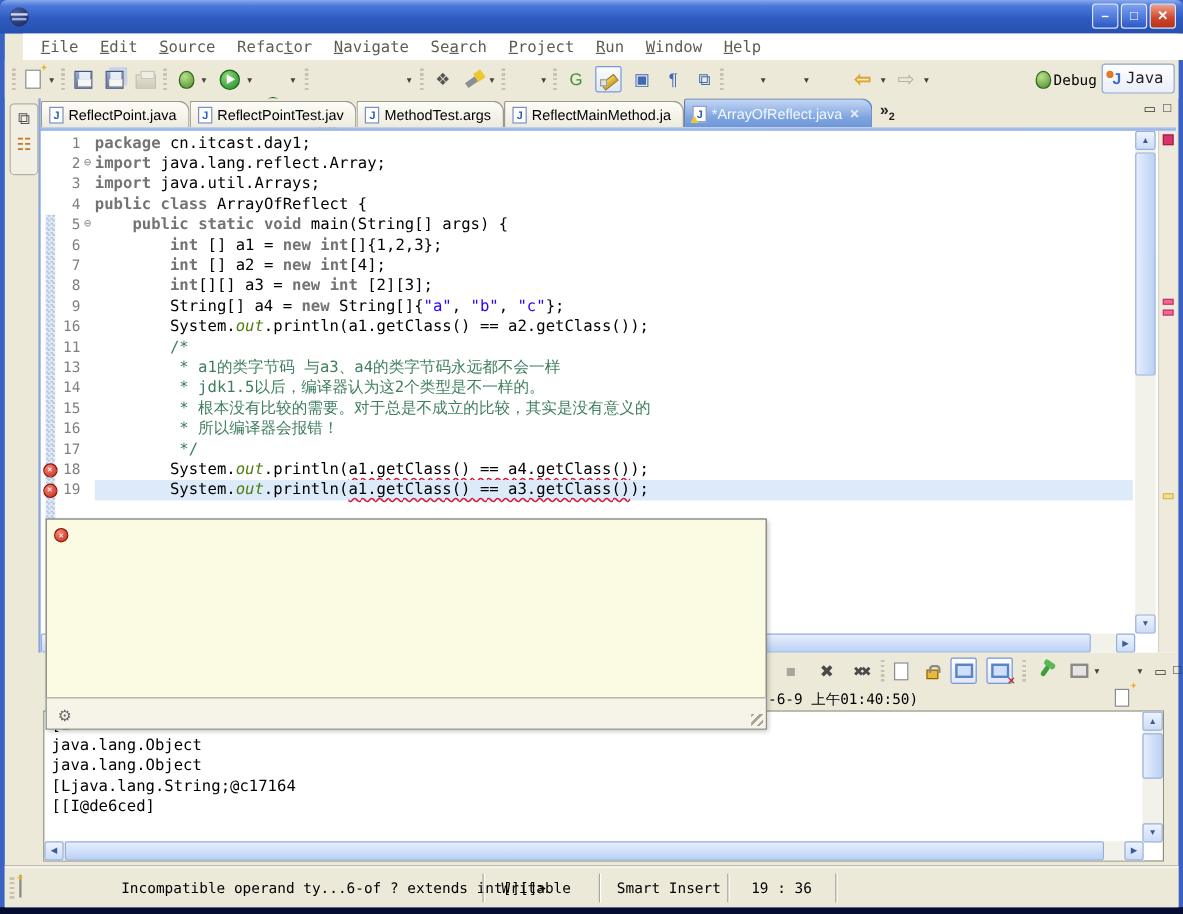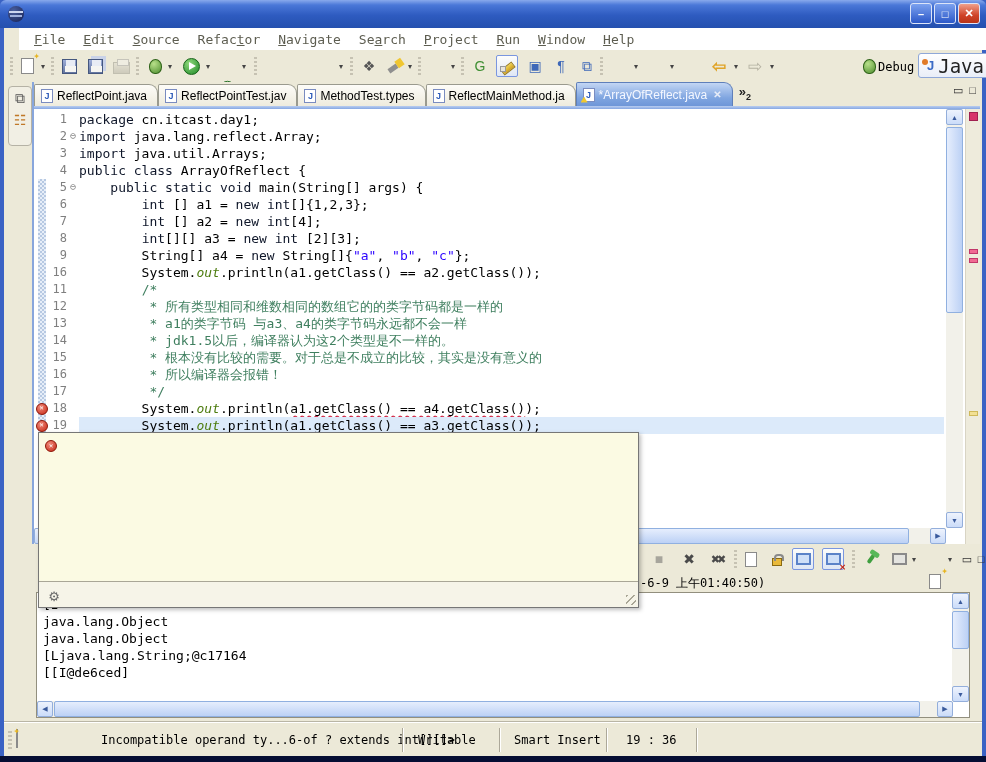--- a/index.html
+++ b/index.html
@@ -60,21 +60,21 @@
   .ico-flash::after { content:""; position:absolute; right:0px; top:1px; width:7px; height:8px; background:#f0c630; transform:rotate(-35deg); }
   .ico-hl { width:16px; height:16px; position:relative; }
   .ico-hl::before { content:""; position:absolute; left:2px; top:7px; width:12px; height:5px; background:linear-gradient(#f2d452,#cf9f22); transform:rotate(-38deg); border:1px solid #9a7a1a;}
   .ico-hl::after { content:""; position:absolute; left:1px; bottom:2px; width:4px; height:4px; background:#e8e4da; border:1px solid #999; }
   .pressed { border:1px solid #7a96df; background:linear-gradient(#fdfdfb,#dfe7f5); border-radius:2px; }
   .disabled { opacity:.45; }
   .pg-arrow { position:relative; }
   .pg-arrow .ovr { position:absolute; left:-4px; bottom:-2px; font-size:12px; font-weight:bold; color:#e0a52a; text-shadow:0 0 1px #8a6a10; }
   .persp-java { position:absolute; top:3px; height:25px; border:1px solid #8fa8d8; border-radius:3px; background:linear-gradient(#ffffff,#e9eef8);
     display:flex; align-items:center; padding:0 8px; gap:4px; font-size:13px; }
-  .persp-label { font-size:19px; color:#222; font-family:"DejaVu Sans Mono", monospace;}
+  .persp-label { font-size:13px; color:#222; font-family:"DejaVu Sans Mono", monospace;}
   .jlogo { font-weight:bold; color:#3b6bc6; font-size:13px; position:relative; }
   .jlogo::before { content:""; position:absolute; left:-5px; top:1px; width:6px; height:6px; border-radius:50%; background:#e07b28; }
 
   
   .fastbar { position:absolute; left:4px; top:58px; width:24px; height:60px; border:1px solid #b5b2a5; border-radius:4px; background:#f1efe4; }
   .fastbar .tbi { position:static; width:100%; height:22px; }
 
   
   .editor-part { position:absolute; left:28px; top:54px; width:948px; height:462px; border-left:2px solid #88a6dc; }
   .tabrow { position:absolute; left:0; top:0; width:100%; height:24px; background:#ece9d8; display:flex; align-items:flex-end; }
@@ -95,21 +95,21 @@
     background:conic-gradient(#b7c9e2 25%,#e7eef8 25% 50%,#b7c9e2 50% 75%,#e7eef8 75%); background-size:4px 4px; }
   .rows { position:absolute; left:0; top:2px; width:910px; }
   .row { display:flex; height:17px; font-family:"DejaVu Sans Mono", monospace; font-size:13px; line-height:17px; white-space:pre; }
   .g-err { width:15px; flex:none; display:flex; align-items:center; justify-content:center; }
   .errdot { width:12px; height:12px; border-radius:50%; background:radial-gradient(circle at 35% 30%,#f08a7a,#c62817); border:1px solid #8e1406;
     color:#fff; font-size:7px; font-weight:bold; display:flex; align-items:center; justify-content:center; }
   .g-num { width:18px; flex:none; text-align:right; color:#7f7f7f; font-size:12px; }
   .g-fold { width:12px; flex:none; color:#8a8a8a; font-size:10px; line-height:16px; text-align:center; }
   .codecell { flex:1; }
   .row.cur .codecell { background:#dceafa; }
-  .k { color:#0f172a; font-weight:normal; } .pl { color:#000; } .s { color:#2a00ff; } .c { color:#3f7f5f; }
+  .k { color:#737373; font-weight:bold; } .pl { color:#000; } .s { color:#2a00ff; } .c { color:#3f7f5f; }
   .f { color:#4d7c0f; font-style:italic; }
   .e { text-decoration:underline; text-decoration-style:wavy; text-decoration-color:#cf2040; text-underline-offset:2px; }
 
   
   .sb-v { position:absolute; width:17px; background:#f2f1ea; }
   .sb-h { position:absolute; height:16px; background:#f2f1ea; }
   .sbtn { position:absolute; width:17px; height:16px; background:linear-gradient(#eef3fd,#cbdcf9); border:1px solid #93aedb; border-radius:2px;
     color:#3a5a9c; font-size:7px; display:flex; align-items:center; justify-content:center; }
   .sthumb { position:absolute; background:linear-gradient(90deg,#e6eefd,#bcd1f5); border:1px solid #90b0e0; border-radius:2px; }
   .sthumb.h { background:linear-gradient(180deg,#e6eefd,#bcd1f5); }
@@ -283,21 +283,21 @@
         <div class="tab">
           <span class="ficon">J</span>
           <span>ReflectPoint.java</span>
         </div>
         <div class="tab">
           <span class="ficon">J</span>
           <span>ReflectPointTest.jav</span>
         </div>
         <div class="tab">
           <span class="ficon">J</span>
-          <span>MethodTest.types</span>
+          <span>MethodTest.args</span>
         </div>
         <div class="tab">
           <span class="ficon">J</span>
           <span>ReflectMainMethod.ja</span>
         </div>
         <div class="tab active">
           <span class="ficon">J<span class="warnovr"></span></span>
           <span>*ArrayOfReflect.java</span>
           <span class="tab-close">✕</span>
         </div>
@@ -316,21 +316,20 @@
           <div class="row"><span class="g-err"></span><span class="g-num">2</span><span class="g-fold">⊖</span><span class="codecell"><span class="k">import</span><span class="pl"> java.lang.reflect.Array;</span></span></div>
           <div class="row"><span class="g-err"></span><span class="g-num">3</span><span class="g-fold"></span><span class="codecell"><span class="k">import</span><span class="pl"> java.util.Arrays;</span></span></div>
           <div class="row"><span class="g-err"></span><span class="g-num">4</span><span class="g-fold"></span><span class="codecell"><span class="k">public</span><span class="pl"> </span><span class="k">class</span><span class="pl"> ArrayOfReflect {</span></span></div>
           <div class="row"><span class="g-err"></span><span class="g-num">5</span><span class="g-fold">⊖</span><span class="codecell"><span class="pl">    </span><span class="k">public</span><span class="pl"> </span><span class="k">static</span><span class="pl"> </span><span class="k">void</span><span class="pl"> main(String[] args) {</span></span></div>
           <div class="row"><span class="g-err"></span><span class="g-num">6</span><span class="g-fold"></span><span class="codecell"><span class="pl">        </span><span class="k">int</span><span class="pl"> [] a1 = </span><span class="k">new</span><span class="pl"> </span><span class="k">int</span><span class="pl">[]{1,2,3};</span></span></div>
           <div class="row"><span class="g-err"></span><span class="g-num">7</span><span class="g-fold"></span><span class="codecell"><span class="pl">        </span><span class="k">int</span><span class="pl"> [] a2 = </span><span class="k">new</span><span class="pl"> </span><span class="k">int</span><span class="pl">[4];</span></span></div>
           <div class="row"><span class="g-err"></span><span class="g-num">8</span><span class="g-fold"></span><span class="codecell"><span class="pl">        </span><span class="k">int</span><span class="pl">[][] a3 = </span><span class="k">new</span><span class="pl"> </span><span class="k">int</span><span class="pl"> [2][3];</span></span></div>
           <div class="row"><span class="g-err"></span><span class="g-num">9</span><span class="g-fold"></span><span class="codecell"><span class="pl">        String[] a4 = </span><span class="k">new</span><span class="pl"> String[]{</span><span class="s">"a"</span><span class="pl">, </span><span class="s">"b"</span><span class="pl">, </span><span class="s">"c"</span><span class="pl">};</span></span></div>
           <div class="row"><span class="g-err"></span><span class="g-num">16</span><span class="g-fold"></span><span class="codecell"><span class="pl">        System.</span><span class="f">out</span><span class="pl">.println(a1.getClass() == a2.getClass());</span></span></div>
           <div class="row"><span class="g-err"></span><span class="g-num">11</span><span class="g-fold"></span><span class="codecell"><span class="pl">        </span><span class="c">/*</span></span></div>
-          <div class="row"><span class="g-err"></span><span class="g-num">12</span><span class="g-fold"></span><span class="codecell"><span class="c">         * 所有类型相同和维数相同的数组它的的类字节码都是一样的</span></span></div>
           <div class="row"><span class="g-err"></span><span class="g-num">13</span><span class="g-fold"></span><span class="codecell"><span class="c">         * a1的类字节码 与a3、a4的类字节码永远都不会一样</span></span></div>
           <div class="row"><span class="g-err"></span><span class="g-num">14</span><span class="g-fold"></span><span class="codecell"><span class="c">         * jdk1.5以后，编译器认为这2个类型是不一样的。</span></span></div>
           <div class="row"><span class="g-err"></span><span class="g-num">15</span><span class="g-fold"></span><span class="codecell"><span class="c">         * 根本没有比较的需要。对于总是不成立的比较，其实是没有意义的</span></span></div>
           <div class="row"><span class="g-err"></span><span class="g-num">16</span><span class="g-fold"></span><span class="codecell"><span class="c">         * 所以编译器会报错！</span></span></div>
           <div class="row"><span class="g-err"></span><span class="g-num">17</span><span class="g-fold"></span><span class="codecell"><span class="c">         */</span></span></div>
           <div class="row"><span class="g-err"><span class="errdot">✕</span></span><span class="g-num">18</span><span class="g-fold"></span><span class="codecell"><span class="pl">        System.</span><span class="f">out</span><span class="pl">.println(</span><span class="e">a1.getClass() == a4.getClass()</span><span class="pl">);</span></span></div>
           <div class="row cur"><span class="g-err"><span class="errdot">✕</span></span><span class="g-num">19</span><span class="g-fold"></span><span class="codecell"><span class="pl">        System.</span><span class="f">out</span><span class="pl">.println(</span><span class="e">a1.getClass() == a3.getClass()</span><span class="pl">);</span></span></div>
         </div>
 
       <div class="sb-v" style="left:912px;top:0;height:419px">

